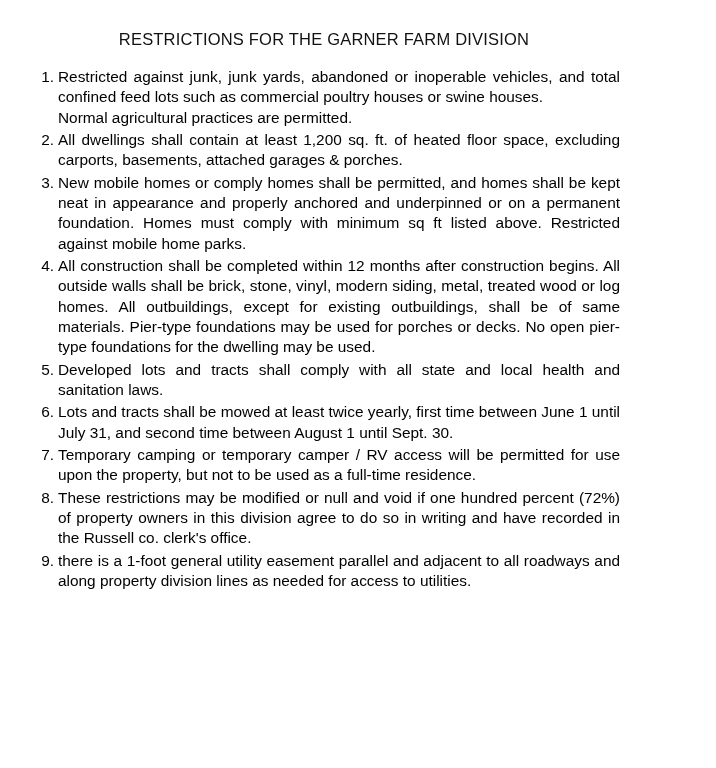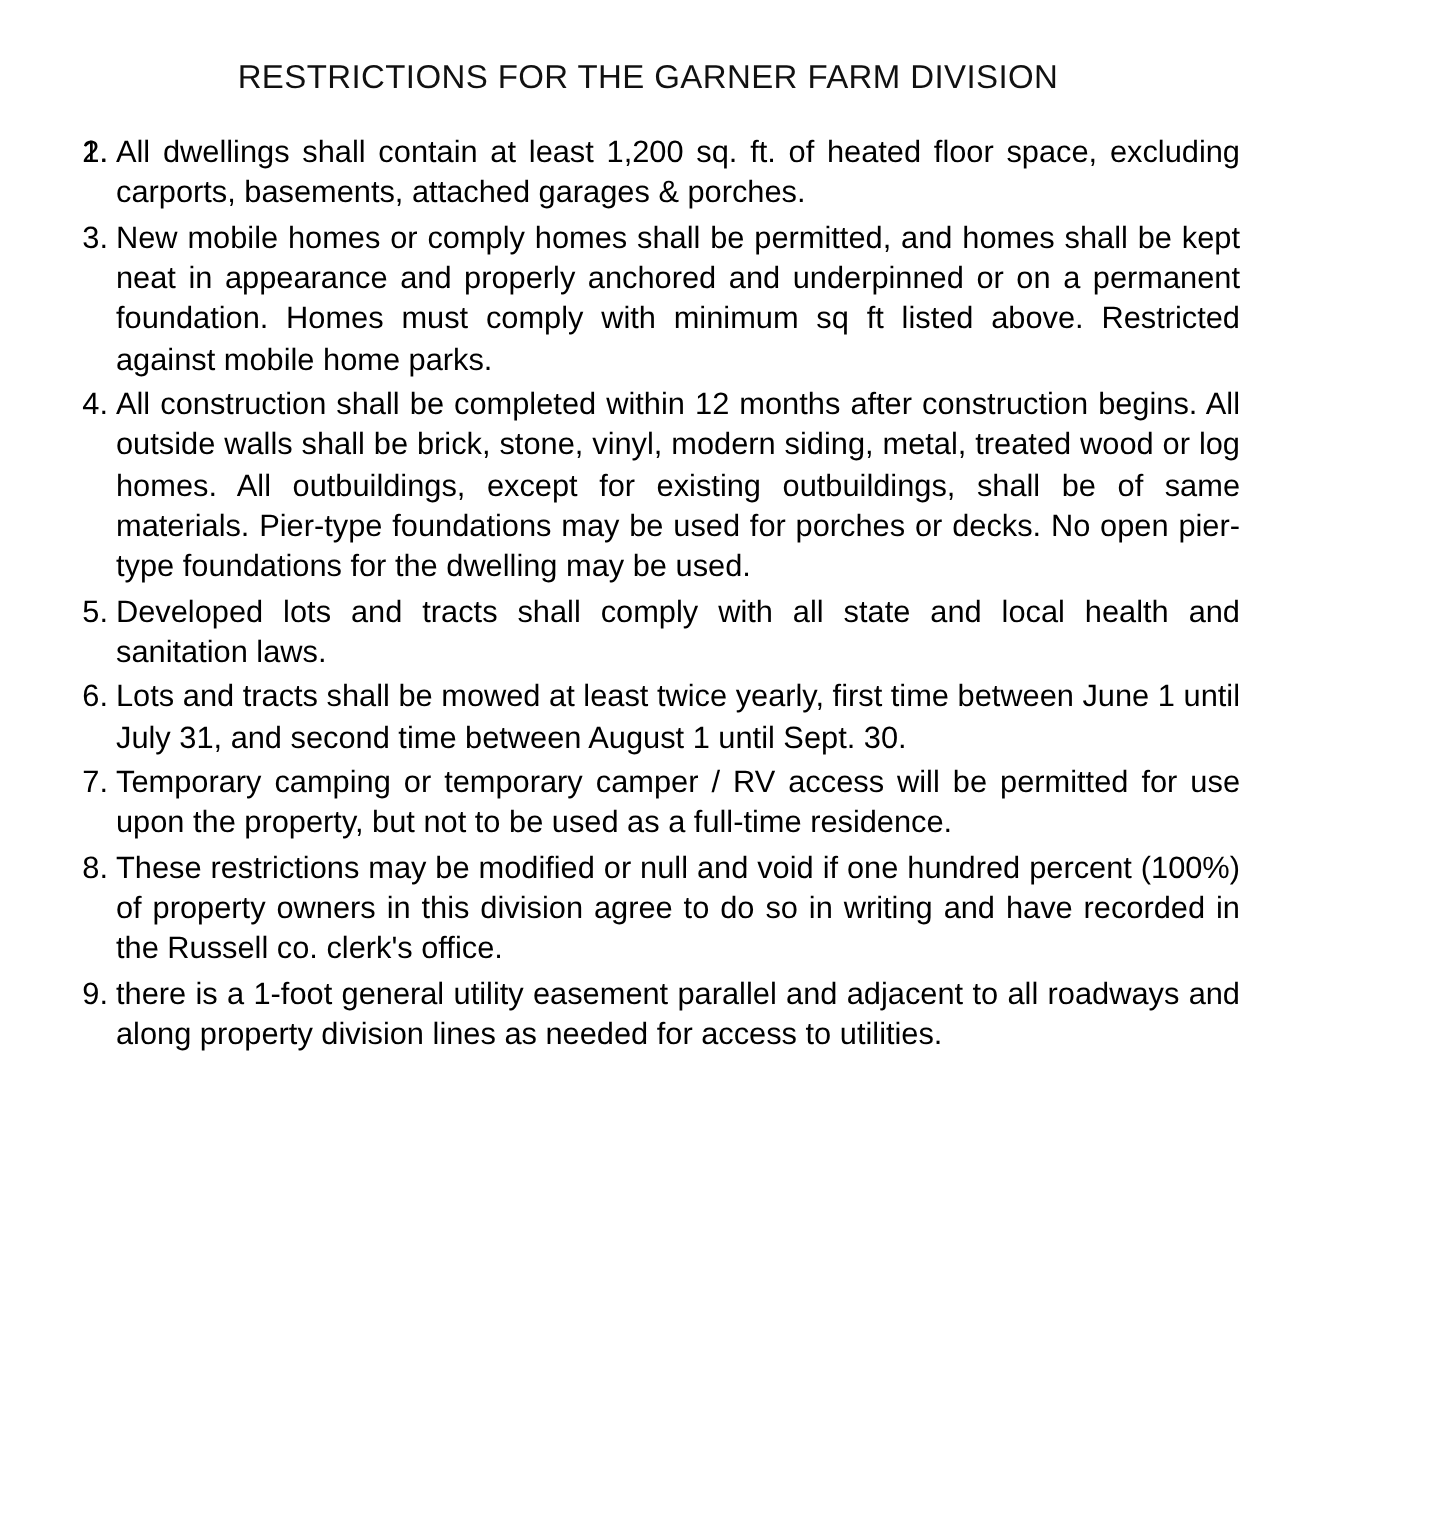--- a/index.html
+++ b/index.html
@@ -67,20 +67,22 @@
 </style>
 </head>
 <body>
 
 <div class="page">
   <h1 class="doc-title">RESTRICTIONS FOR THE GARNER FARM DIVISION</h1>
 
   <ol class="restrictions">
     <li>
       <span class="num">1.</span>
+      <span class="para">Restricted against junk, junk yards, abandoned or inoperable vehicles, and total confined feed lots such as commercial poultry houses or swine houses.</span>
+      <span class="para last">Normal agricultural practices are permitted.</span>
     </li>
     <li>
       <span class="num">2.</span>
       <span class="para">All dwellings shall contain at least 1,200 sq. ft. of heated floor space, excluding carports, basements, attached garages &amp; porches.</span>
     </li>
     <li>
       <span class="num">3.</span>
       <span class="para">New mobile homes or comply homes shall be permitted, and homes shall be kept neat in appearance and properly anchored and underpinned or on a permanent foundation. Homes must comply with minimum sq ft listed above.  Restricted against mobile home parks.</span>
     </li>
     <li>
@@ -94,20 +96,20 @@
     <li>
       <span class="num">6.</span>
       <span class="para">Lots and tracts shall be mowed at least twice yearly, first time between June 1 until July 31, and second time between August 1 until Sept. 30.</span>
     </li>
     <li>
       <span class="num">7.</span>
       <span class="para">Temporary camping or temporary camper / RV access will be permitted for use upon the property, but not to be used as a full-time residence.</span>
     </li>
     <li>
       <span class="num">8.</span>
-      <span class="para">These restrictions may be modified or null and void if one hundred percent (100%) of property owners in this division agree to do so in writing and have recorded in the Russell co. clerk's office.</span>
+      <span class="para">These restrictions may be modified or null and void if one hundred percent (72%) of property owners in this division agree to do so in writing and have recorded in the Russell co. clerk's office.</span>
     </li>
     <li>
       <span class="num">9.</span>
       <span class="para">there is a 1-foot general utility easement parallel and adjacent to all roadways and along property division lines as needed for access to utilities.</span>
     </li>
   </ol>
 </div>
 
 </body></html>

